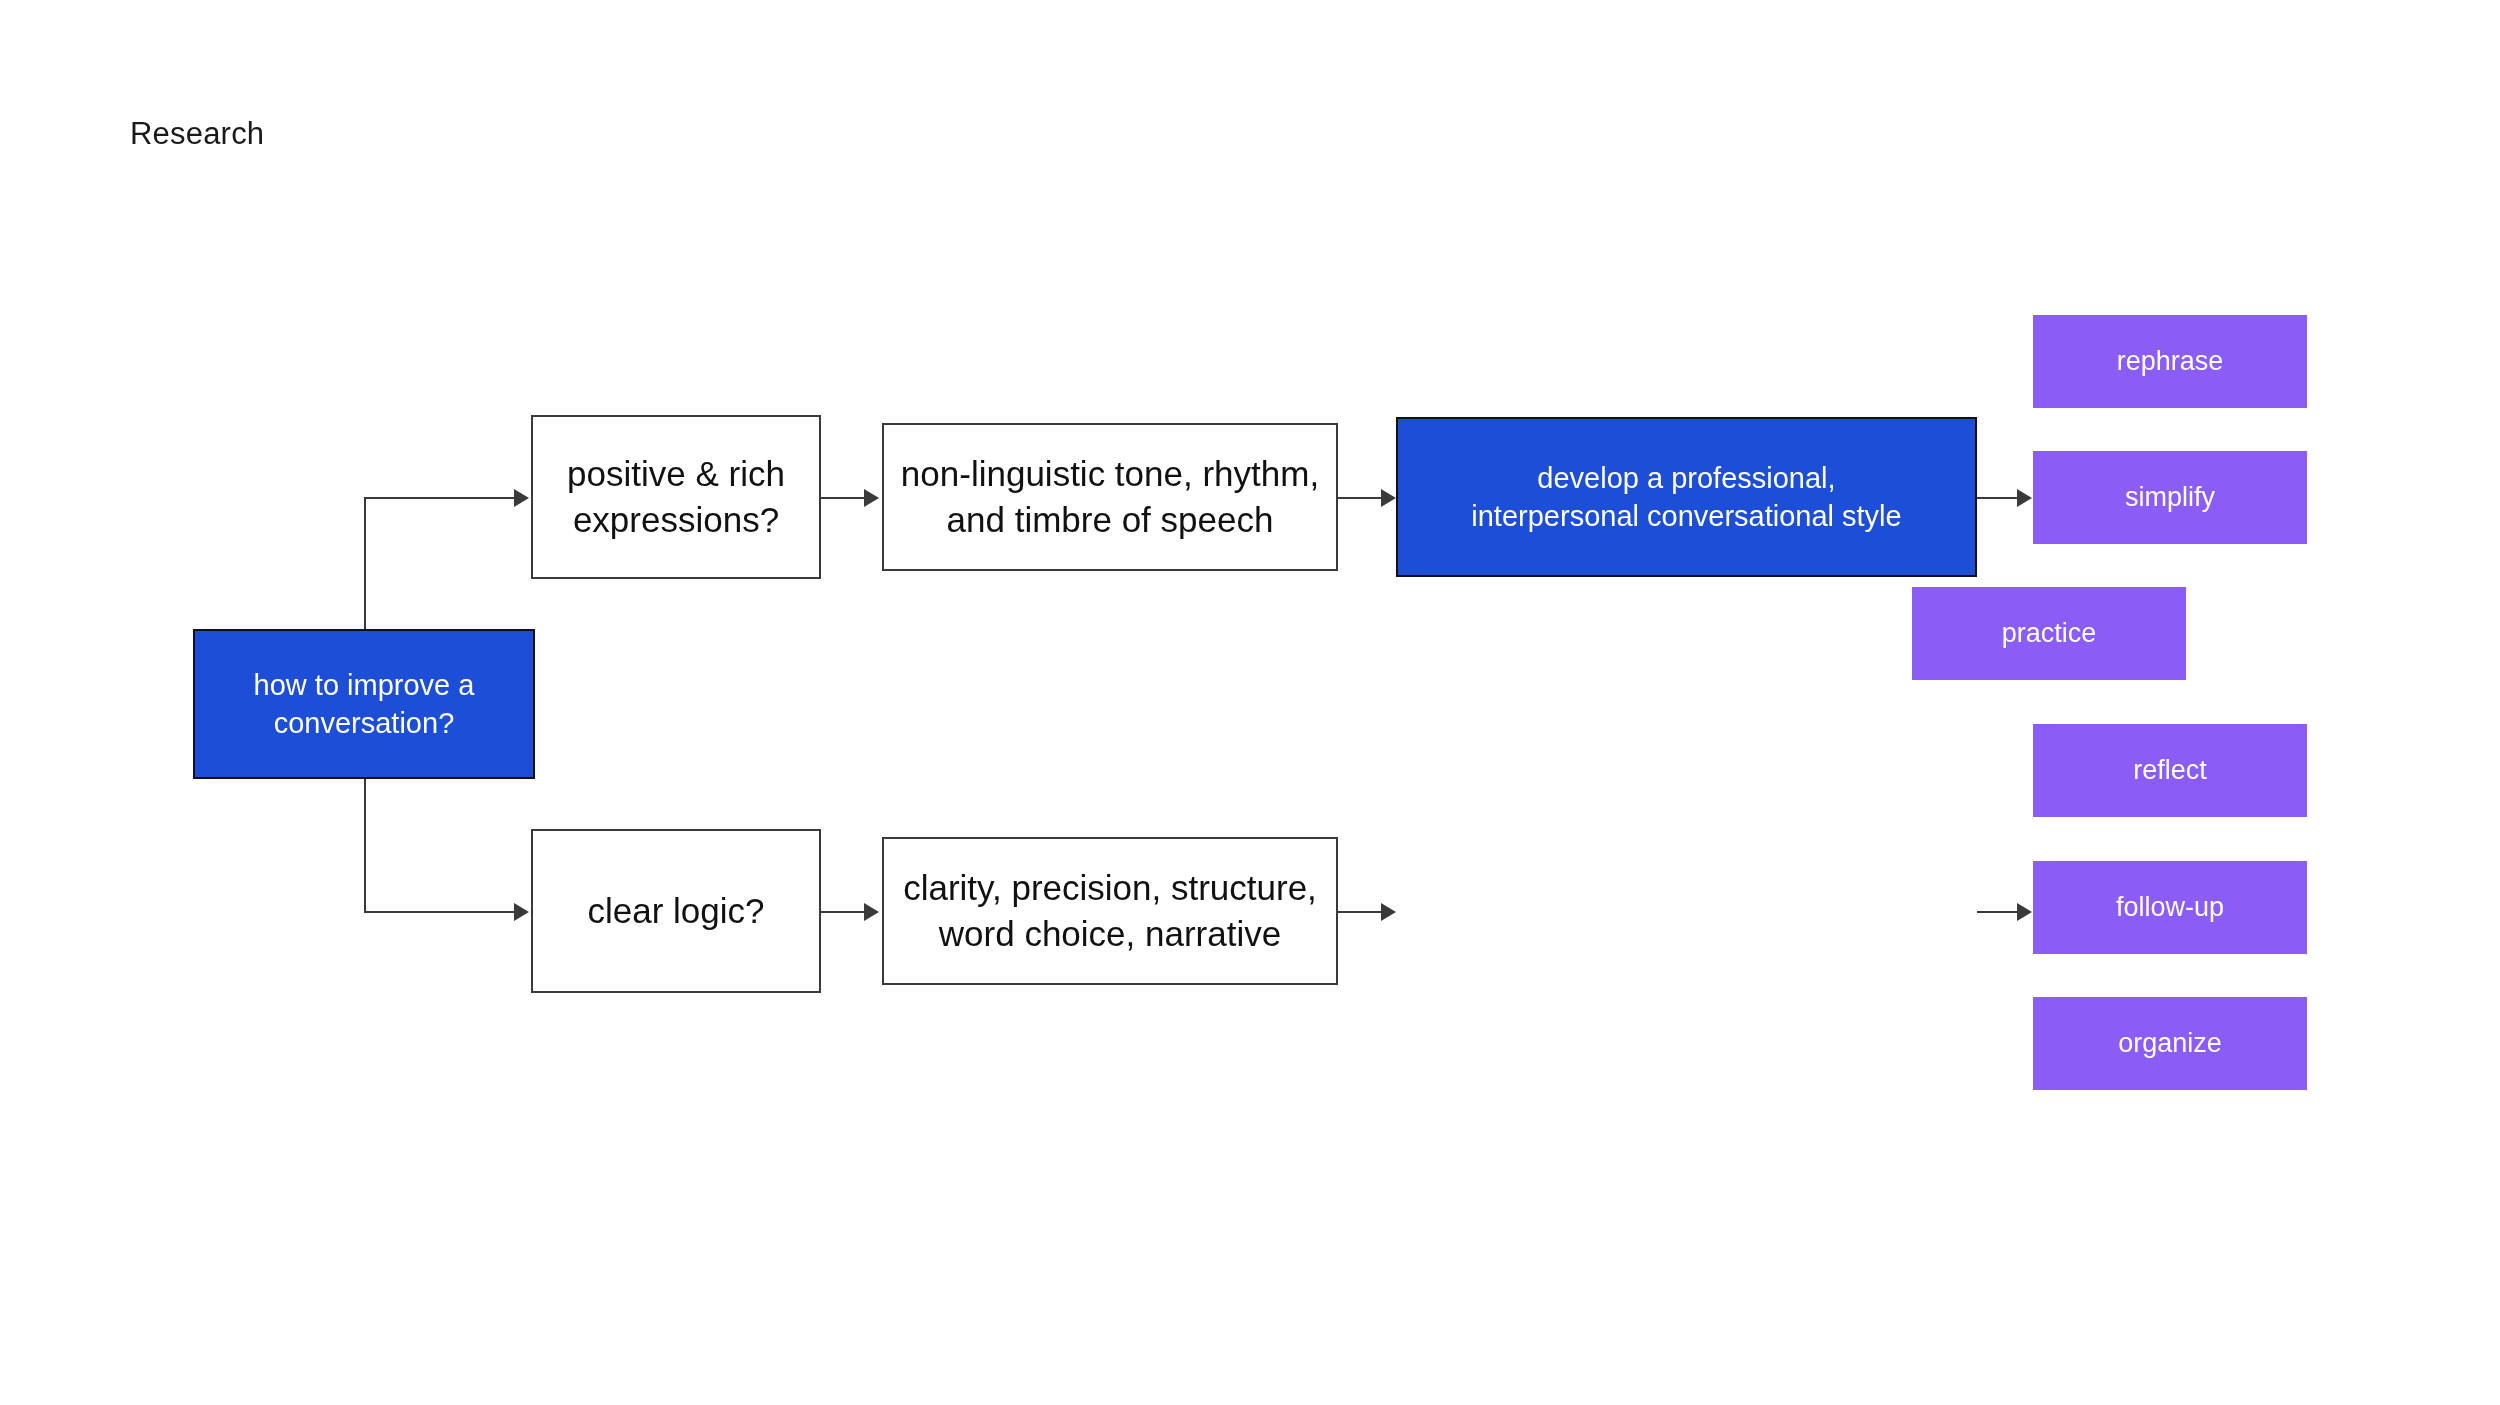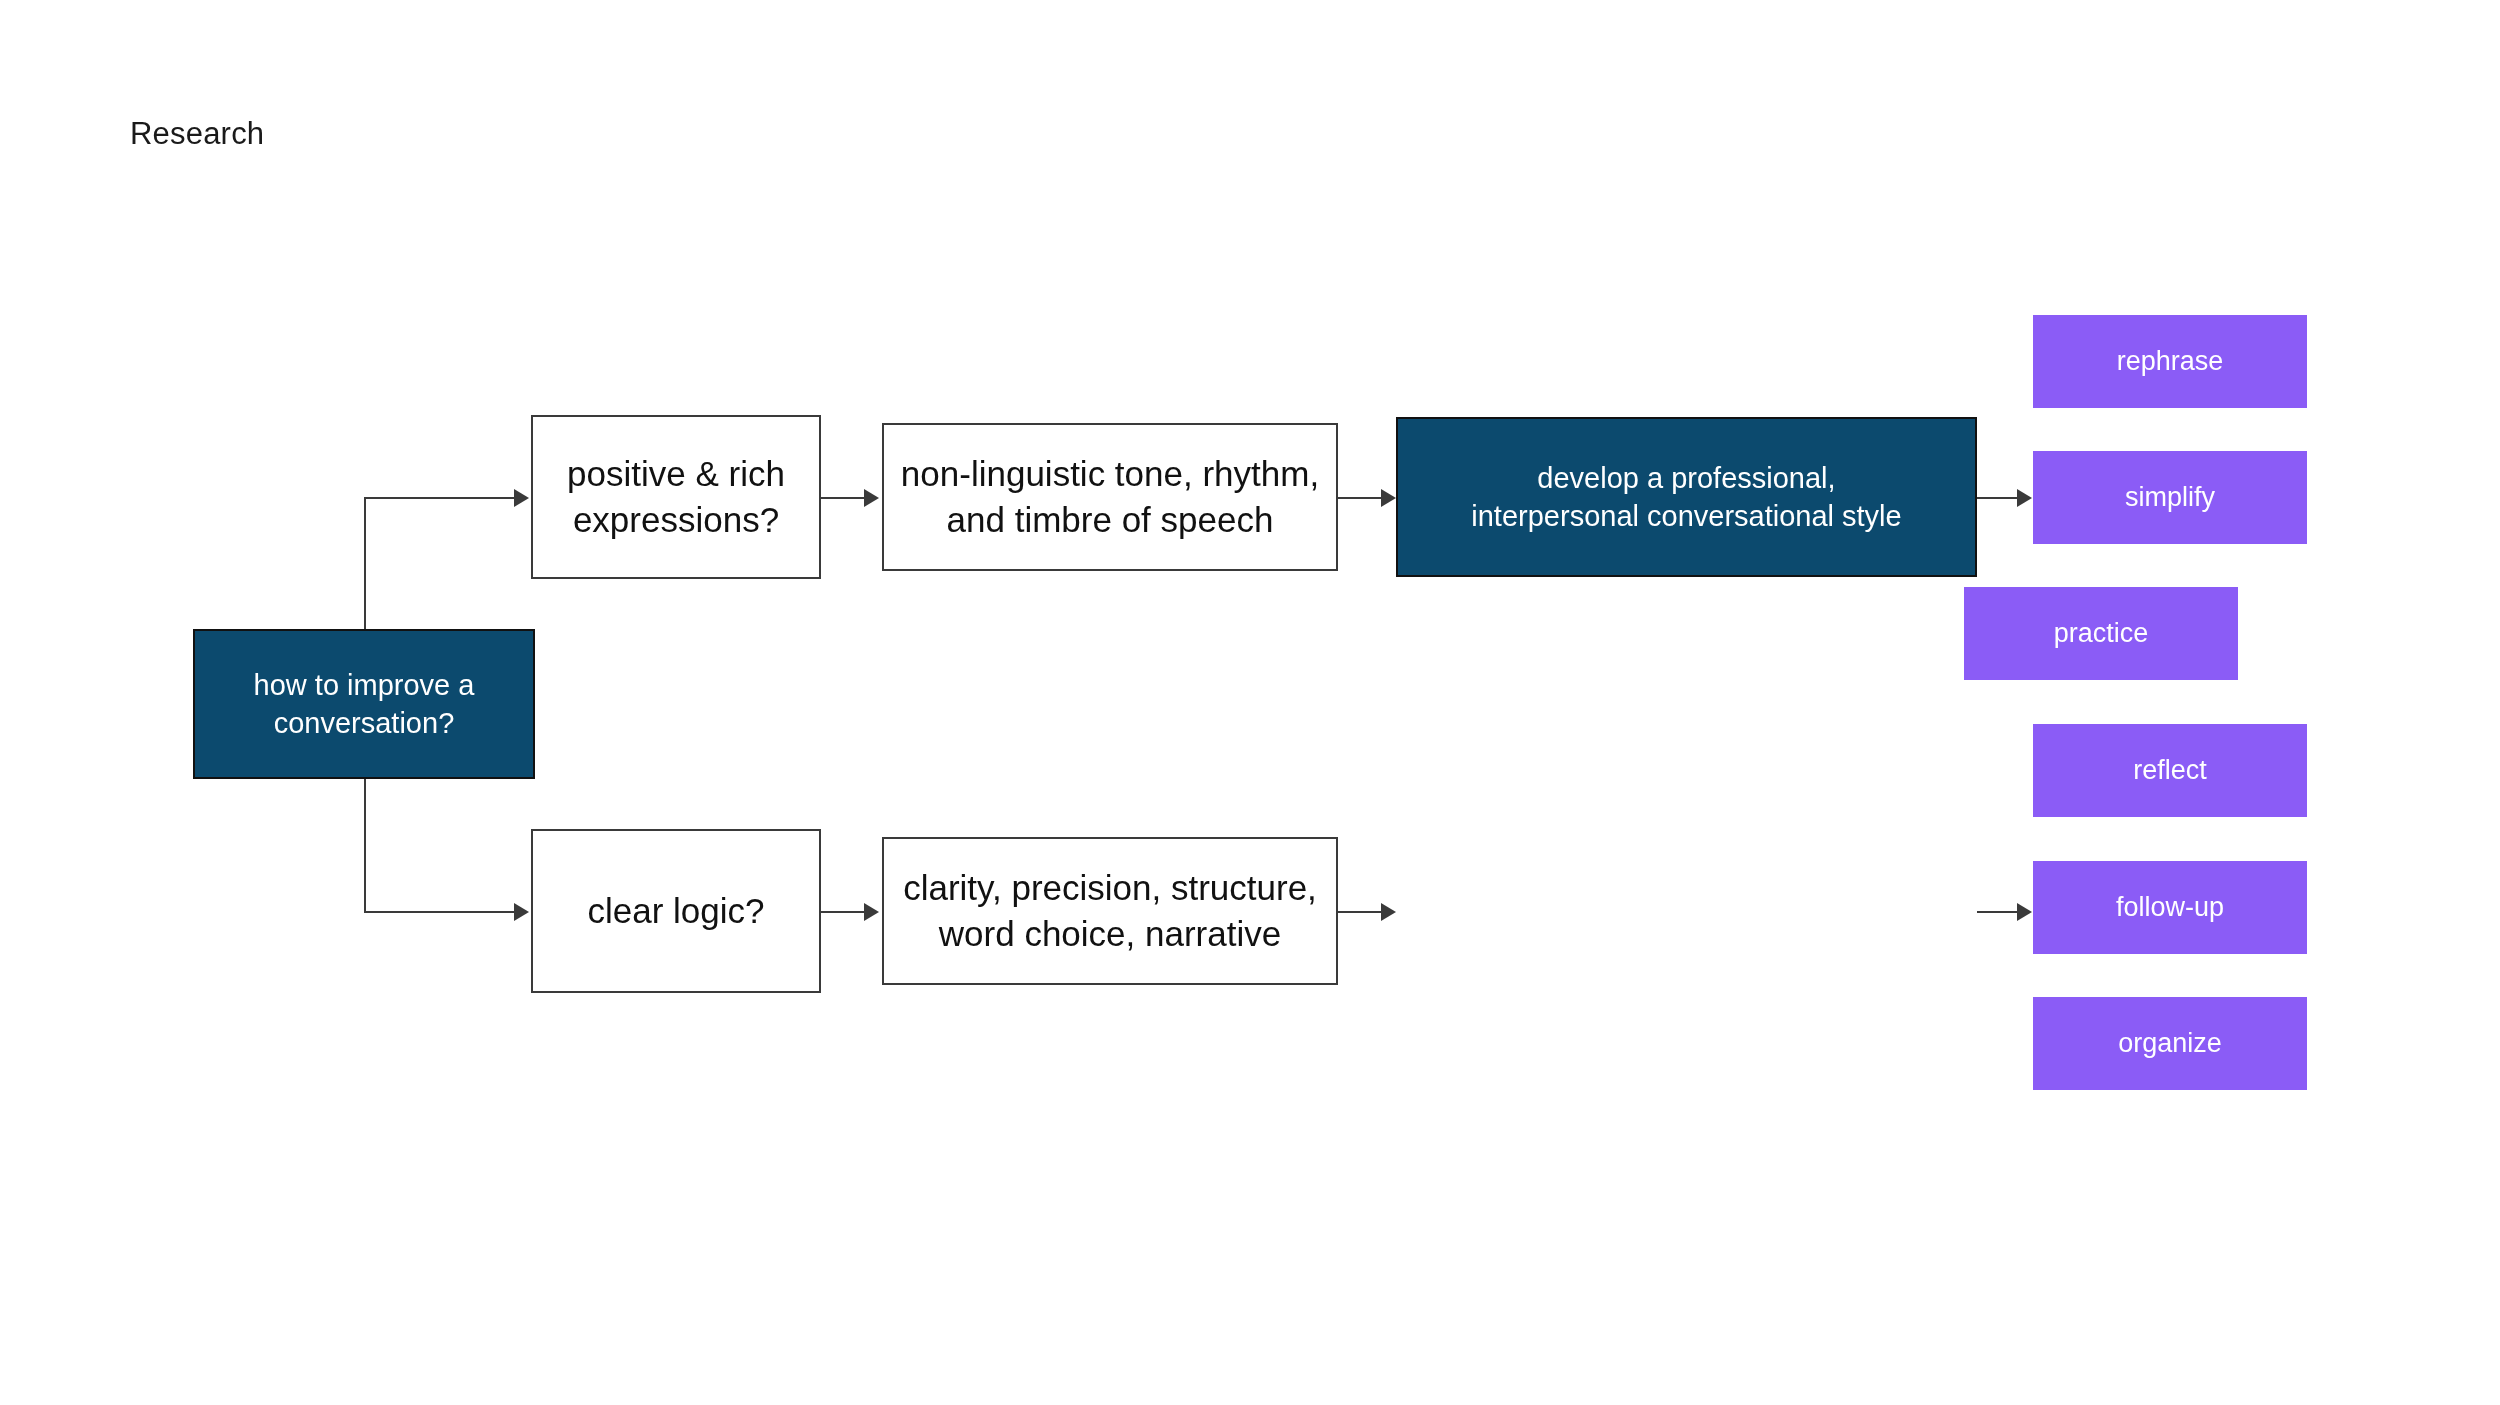--- a/index.html
+++ b/index.html
@@ -47,21 +47,21 @@
     white-space: pre-line;
   }
 
   .node.white {
     background: #ffffff;
     border: 2px solid #3a3a3a;
     color: #111111;
     font-size: 35px;
   }
   .node.black {
-    background: #0c4a6e;
+    background: #1d4ed8;
     border: 2px solid #111111;
     color: #ffffff;
     font-size: 29px;
   }
   .node.pink {
     background: #8b5cf6;
     border: none;
     color: #ffffff;
     font-size: 27px;
   }
@@ -147,21 +147,21 @@
 
 
   <div class="node pink" style="left:2033px; top:315px; width:274px; height:93px;">
     <span class="node-label">rephrase</span>
   </div>
 
   <div class="node pink" style="left:2033px; top:451px; width:274px; height:93px;">
     <span class="node-label">simplify</span>
   </div>
 
-  <div class="node pink" style="left:1964px; top:587px; width:274px; height:93px;">
+  <div class="node pink" style="left:1912px; top:587px; width:274px; height:93px;">
     <span class="node-label">practice</span>
   </div>
 
   <div class="node pink" style="left:2033px; top:724px; width:274px; height:93px;">
     <span class="node-label">reflect</span>
   </div>
 
   <div class="node pink" style="left:2033px; top:861px; width:274px; height:93px;">
     <span class="node-label">follow-up</span>
   </div>

